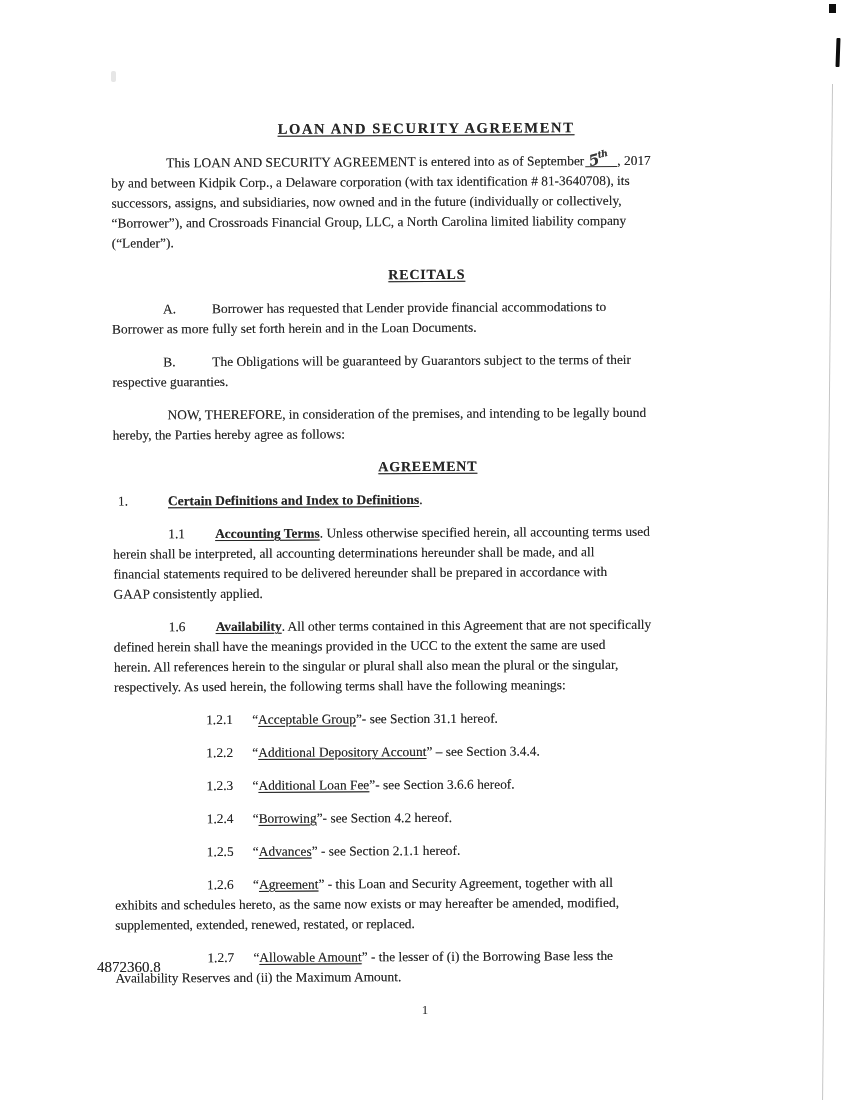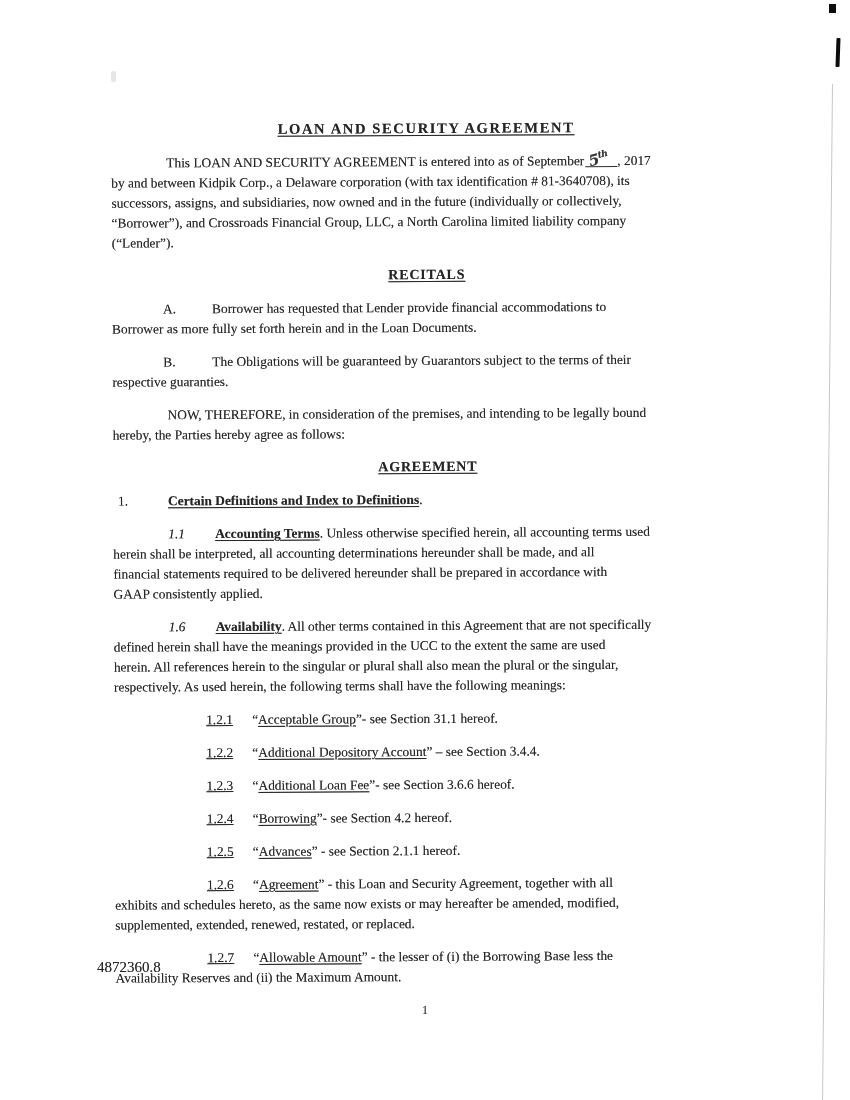--- a/index.html
+++ b/index.html
@@ -18,27 +18,27 @@
   }
   .ln{white-space:nowrap;}
   .center{text-align:center;}
   .b{font-weight:bold;}
   .u{text-decoration:underline;text-underline-offset:2px;text-decoration-thickness:1px;}
   .blk{margin:0 0 13px 0;}
   .title{font-size:14.6px;letter-spacing:1.6px;margin-bottom:14px;}
   .head{font-size:14px;letter-spacing:0.8px;}
   .ind{padding-left:55px;}  
   .num-sec{display:inline-block;width:50px;padding-left:5px;}
-  .num-sub{display:inline-block;width:47px;font-style:italic;}
+  .num-sub{display:inline-block;width:47px;}
   .lbl{display:inline-block;width:49px;}
   .ind-rec{padding-left:51px;}
   .def{margin:0 0 13px 0;padding-left:92px;}
   .defp{margin:0 0 13px 0;}
   .defp .first{padding-left:92px;}
-  .num-def{display:inline-block;width:46px;text-decoration:underline;}
+  .num-def{display:inline-block;width:46px;}
   
   .hw-wrap{display:inline-block;position:relative;width:32px;height:15px;
            border-bottom:1.3px solid #2e2e2e;vertical-align:-2px;margin:0 0 0 1px;}
   .hw{position:absolute;left:3px;bottom:-3px;font-style:italic;font-weight:600;
       font-size:15px;color:#383838;transform:rotate(-14deg);
       font-family:"DejaVu Serif",serif;letter-spacing:-0.5px;}
   .hw sup{font-size:9px;}
   
   .pagenum{position:absolute;left:0;top:1002px;width:850px;text-align:center;
            font-size:13px;color:#262626;}

